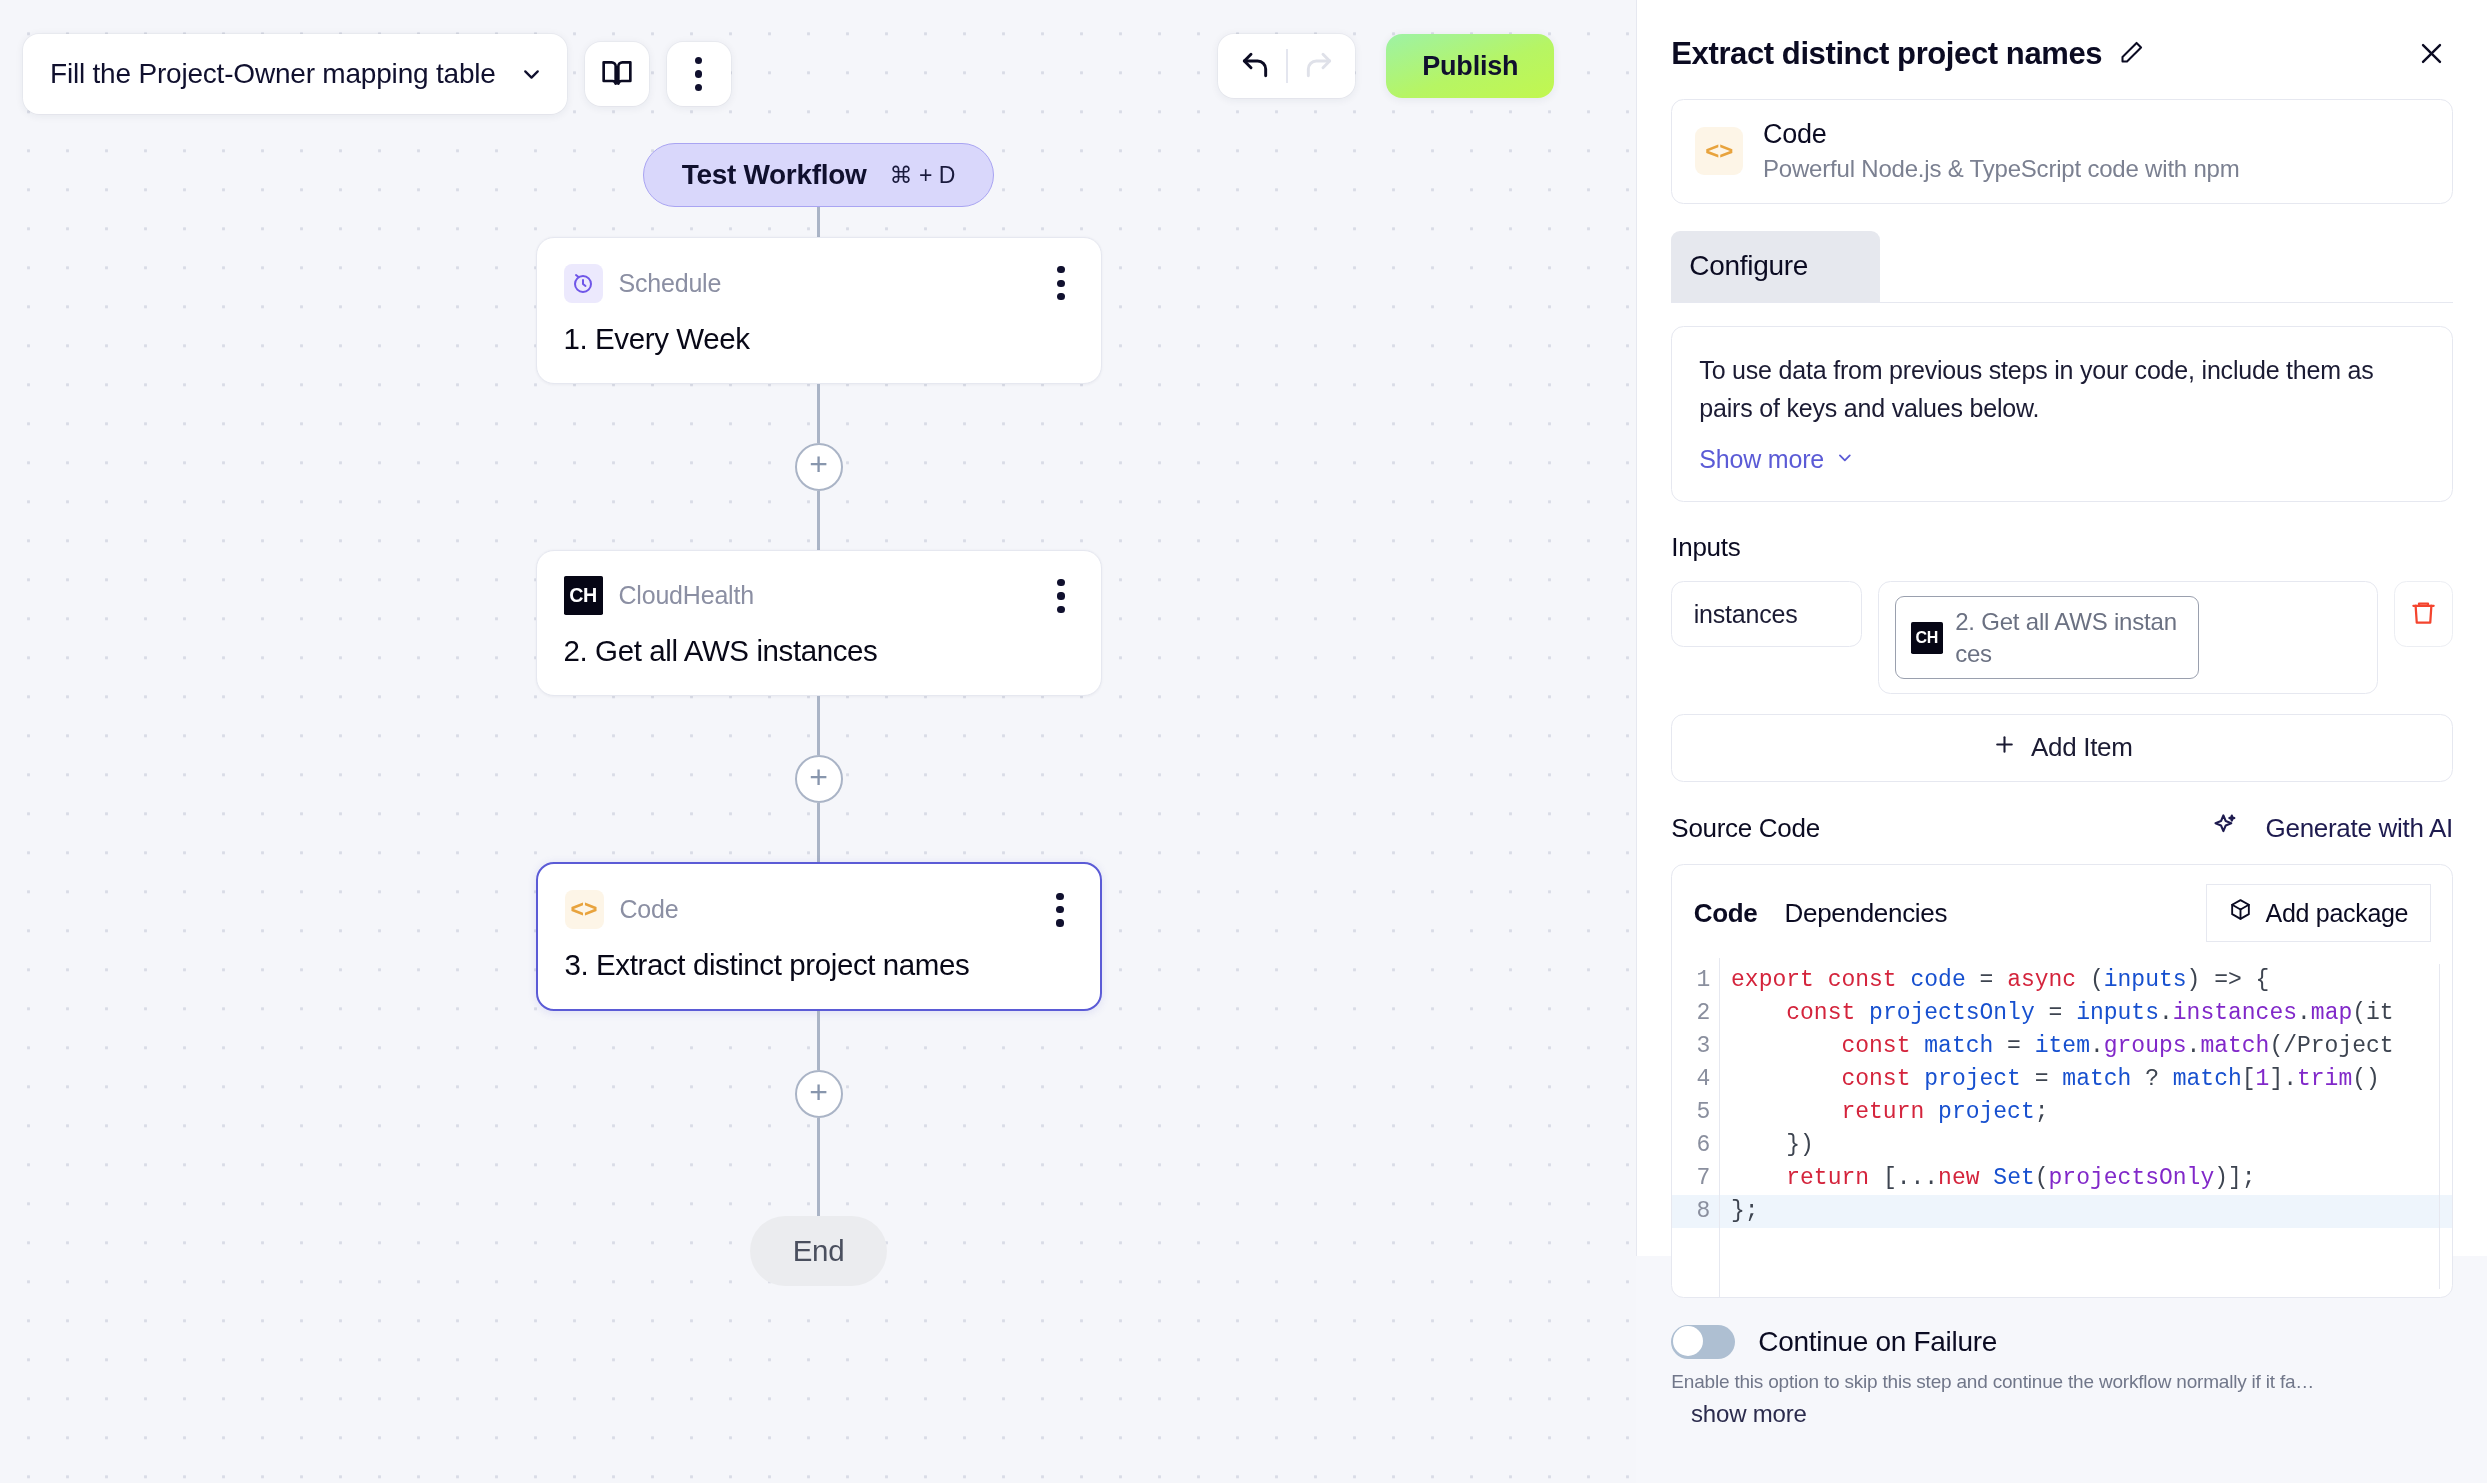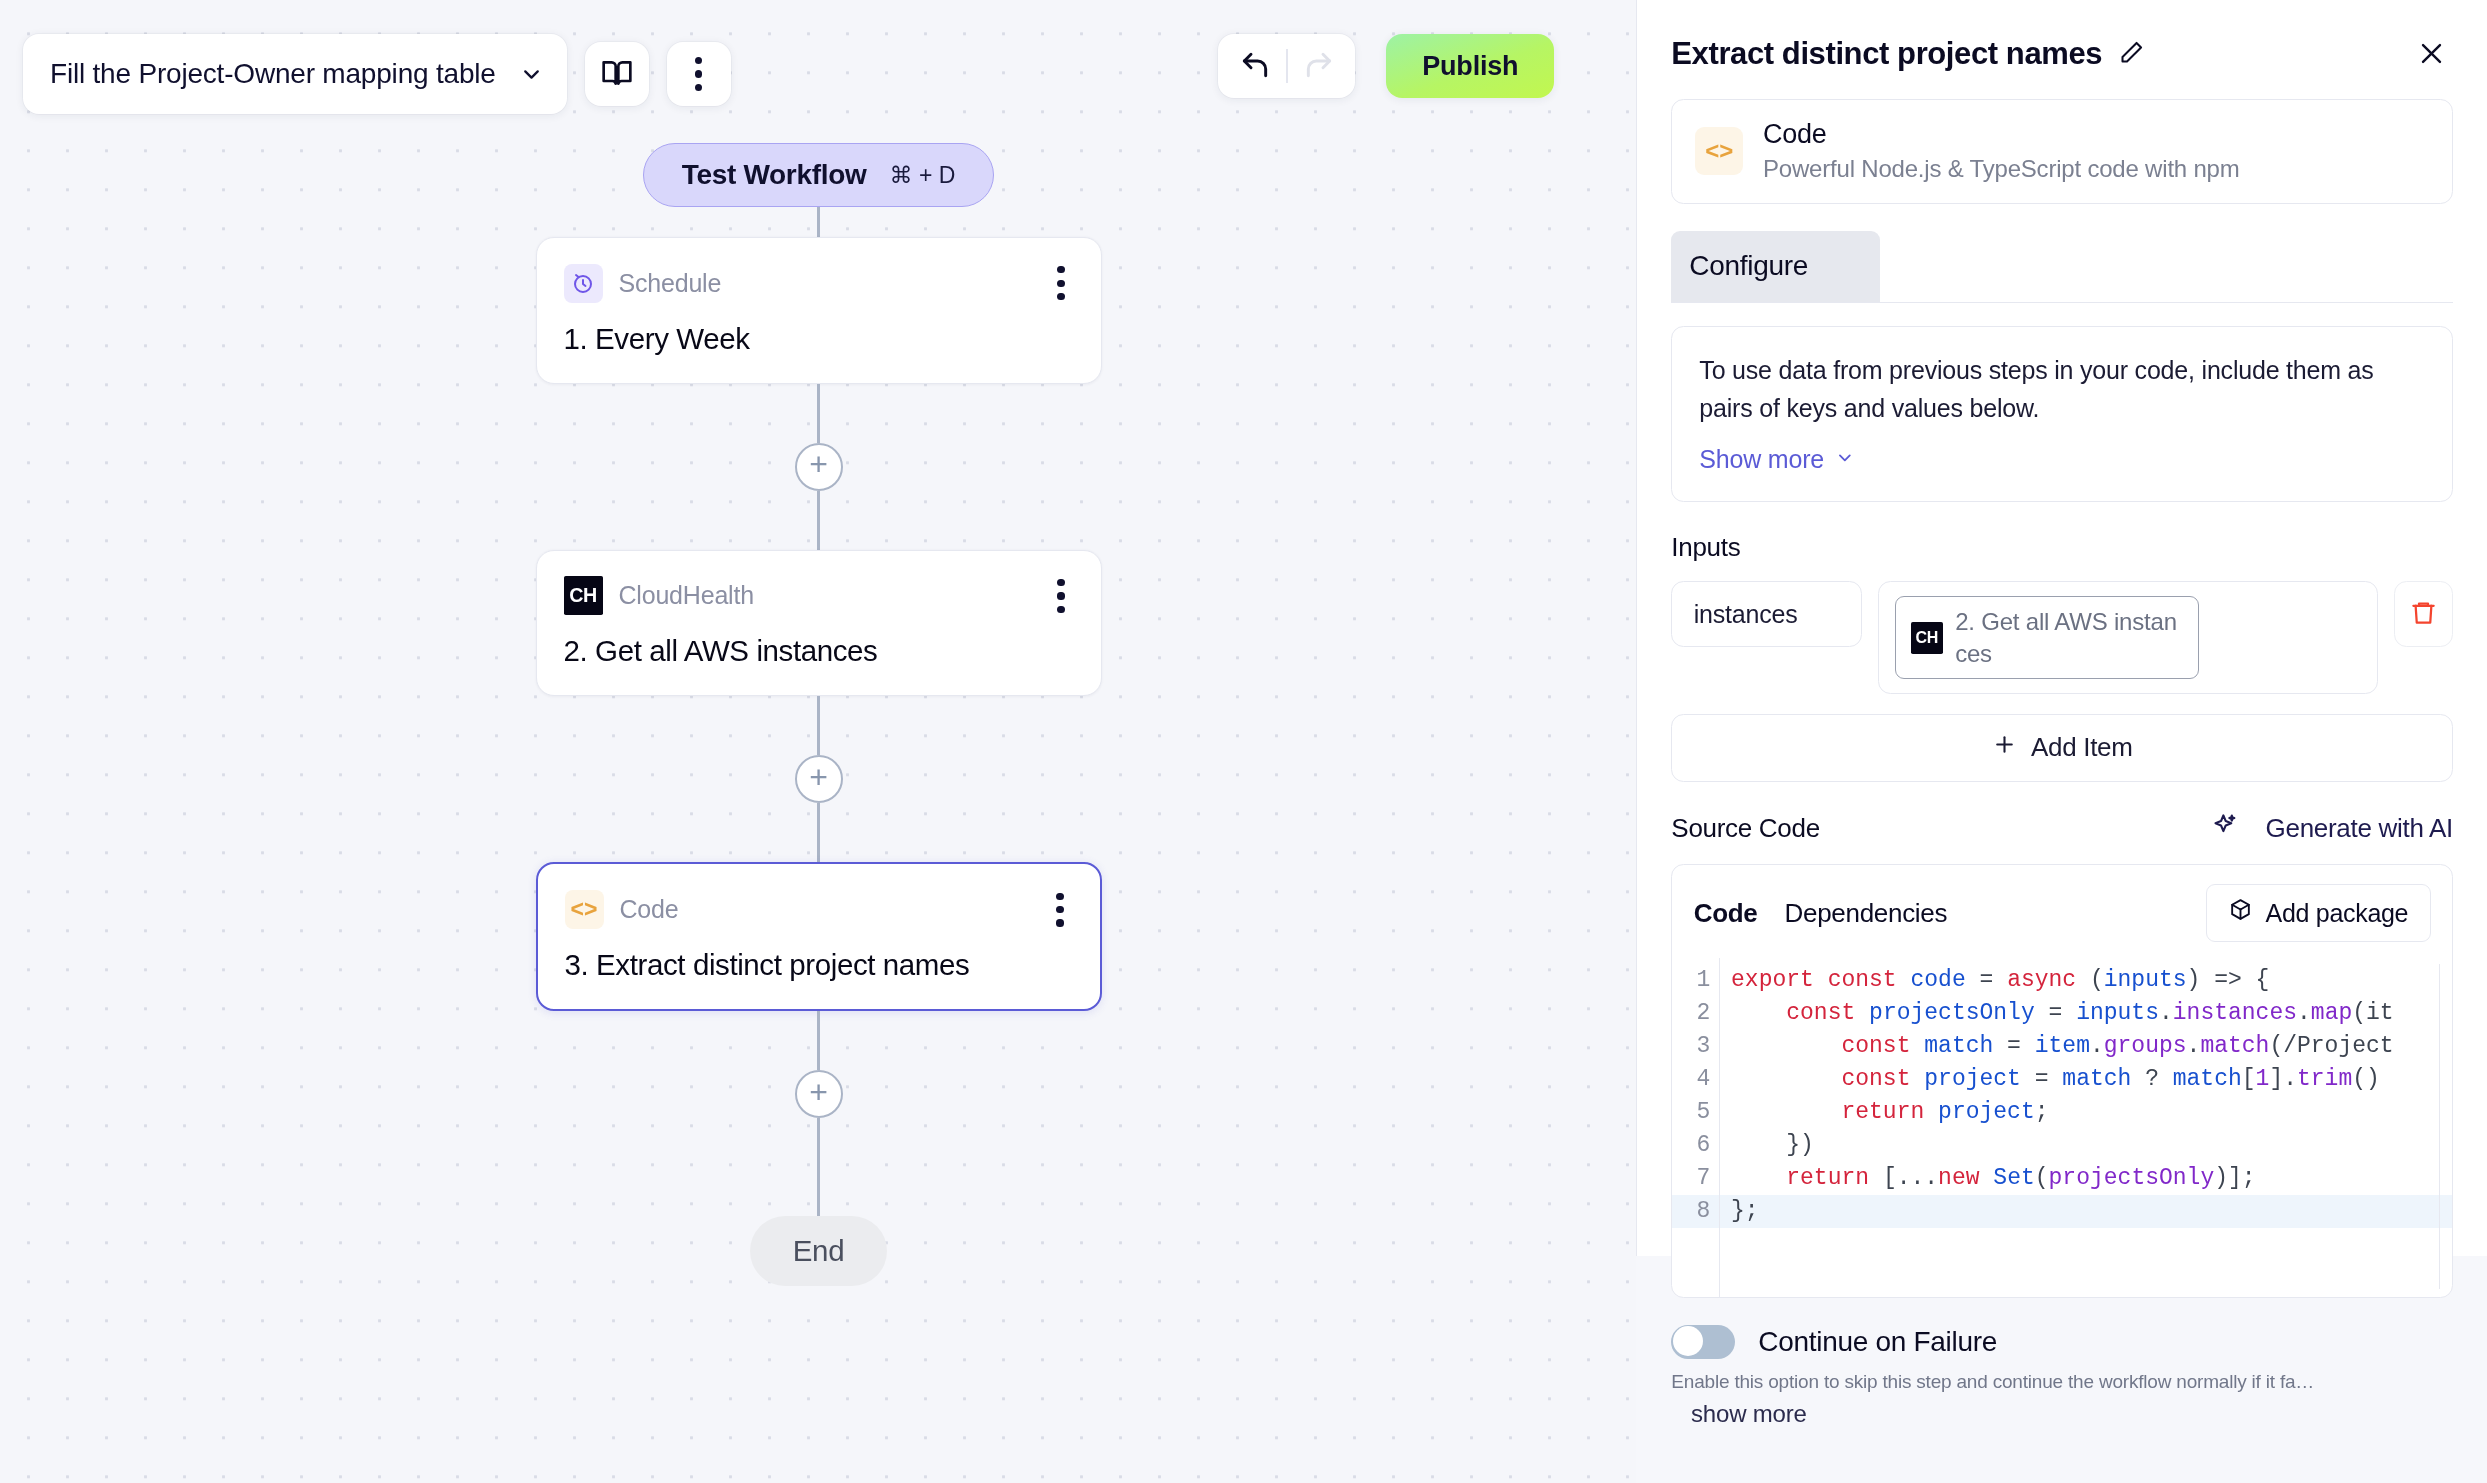--- a/index.html
+++ b/index.html
@@ -200,21 +200,21 @@
   .gen-ai { display: flex; align-items: center; gap: 28px; font-size: 26px; color: #1e1b4f; cursor: pointer; letter-spacing: -0.3px; }
 
   .code-card {
     margin-top: 18px; border: 1.3px solid #e6e8f0; border-radius: 12.5px;
     overflow: hidden; height: 434px; display: flex; flex-direction: column; background: #fff;
   }
   .code-bar { display: flex; align-items: center; padding: 19.7px 21.4px 16px 21.4px; gap: 27px; }
   .code-tab { font-size: 26px; color: #0b0b22; letter-spacing: -0.3px; cursor: pointer; }
   .code-tab.active { font-weight: 700; }
   .add-pkg {
-    margin-left: auto; border: 1.3px solid #e6e8f0; border-radius: 9px;
+    margin-left: auto; border: 1.3px solid #e6e8f0; border-radius: 0;
     padding: 12.5px 21.4px; display: flex; align-items: center; gap: 12.5px;
     font-size: 25px; color: #0b0b22; cursor: pointer; background: #fff;
     font-family: "Liberation Sans", sans-serif; letter-spacing: -0.3px;
   }
   .editor { flex: 1; display: flex; overflow: hidden; position: relative; }
   .gutter {
     flex: none; width: 48px; padding-top: 5.4px; text-align: right;
     font-family: "Liberation Mono", monospace; font-size: 23px; color: #8a8f9e;
     border-right: 1.3px solid #e6e8f0; line-height: 33px;
   }

